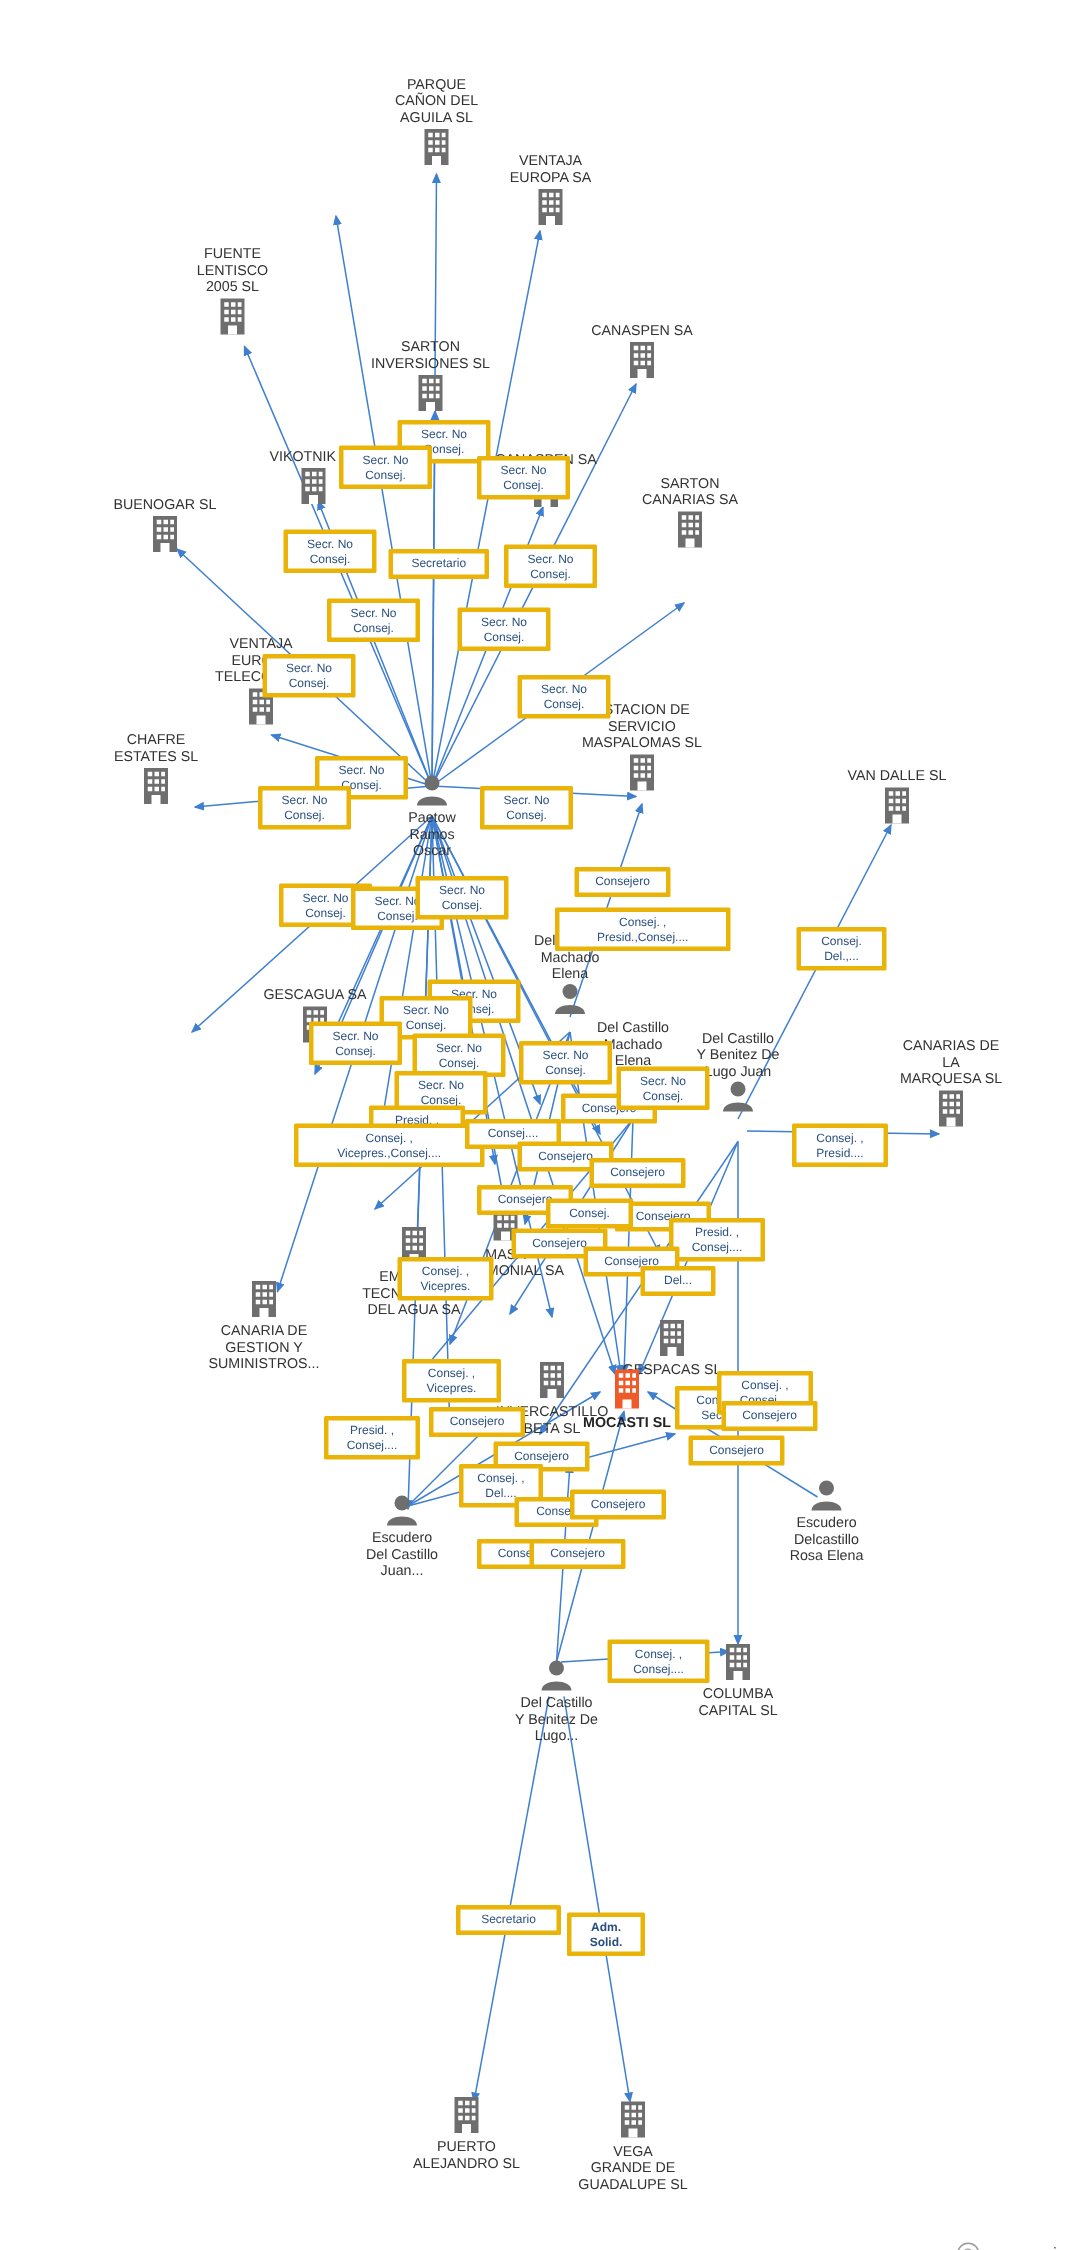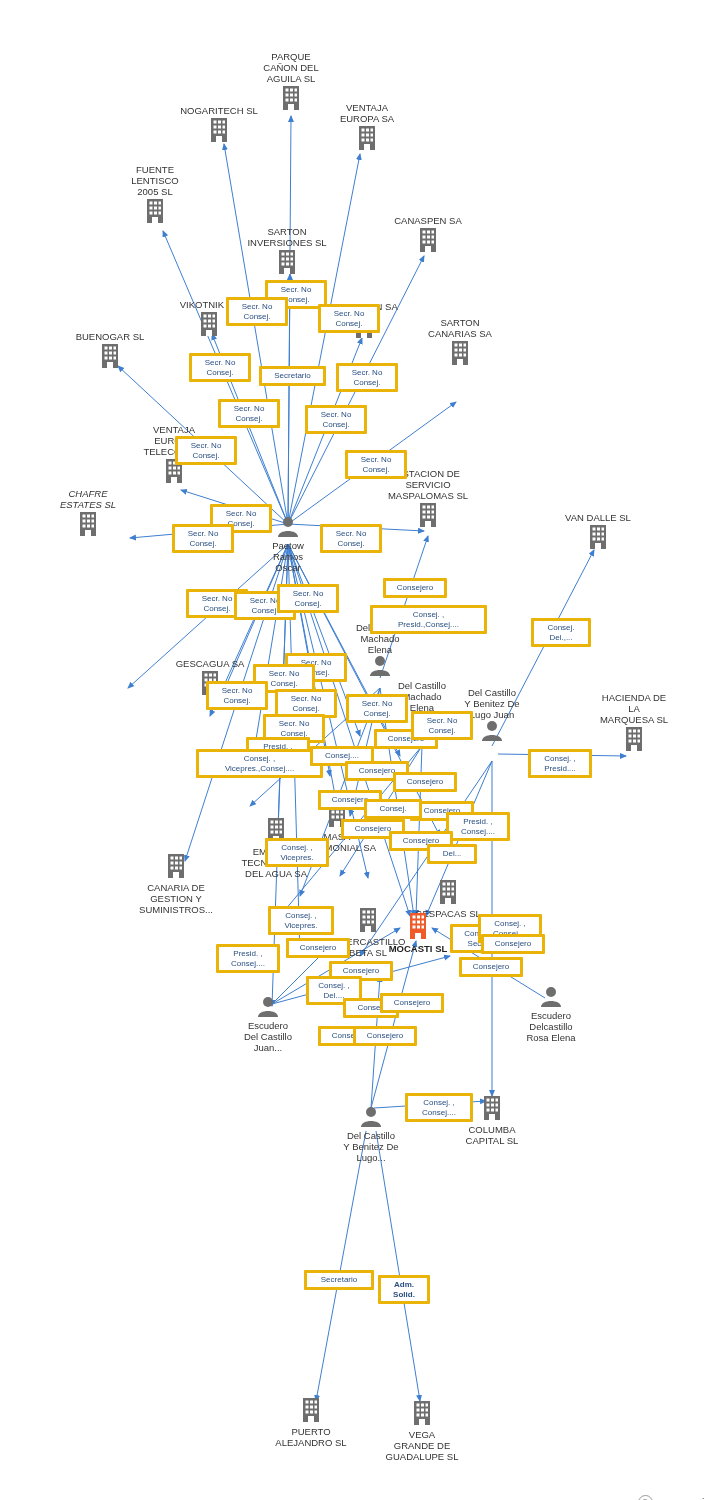--- a/index.html
+++ b/index.html
@@ -182,40 +182,20 @@
             <rect x="10" y="9.5" width="3" height="3"></rect>
             <rect x="14.5" y="9.5" width="2.5" height="3"></rect>
             <rect x="5.5" y="14.5" width="3" height="3"></rect>
             <rect x="10" y="14.5" width="3" height="3"></rect>
             <rect x="14.5" y="14.5" width="2.5" height="3"></rect>
           </g>
         </svg>
       </span>
   </div>
 
-  <div class="node company" style="left:219px; top:89px;">
-    <span class="lbl">NOGARITECH SL</span>
-    <span class="glyph">
-        <svg width="22" height="28" viewBox="0 0 22 28">
-          <rect x="3" y="2" width="16" height="24" fill="#6e6e6e"></rect>
-          <rect x="8" y="20" width="6" height="6" fill="#ffffff"></rect>
-          <g fill="#ffffff">
-            <rect x="5.5" y="4.5" width="3" height="3"></rect>
-            <rect x="10" y="4.5" width="3" height="3"></rect>
-            <rect x="14.5" y="4.5" width="2.5" height="3"></rect>
-            <rect x="5.5" y="9.5" width="3" height="3"></rect>
-            <rect x="10" y="9.5" width="3" height="3"></rect>
-            <rect x="14.5" y="9.5" width="2.5" height="3"></rect>
-            <rect x="5.5" y="14.5" width="3" height="3"></rect>
-            <rect x="10" y="14.5" width="3" height="3"></rect>
-            <rect x="14.5" y="14.5" width="2.5" height="3"></rect>
-          </g>
-        </svg>
-      </span>
-  </div>
 
   <div class="node company" style="left:367px; top:86px;">
     <span class="lbl">VENTAJA
 EUROPA SA</span>
     <span class="glyph">
         <svg width="22" height="28" viewBox="0 0 22 28">
           <rect x="3" y="2" width="16" height="24" fill="#6e6e6e"></rect>
           <rect x="8" y="20" width="6" height="6" fill="#ffffff"></rect>
           <g fill="#ffffff">
             <rect x="5.5" y="4.5" width="3" height="3"></rect>
@@ -399,21 +379,21 @@
             <rect x="10" y="9.5" width="3" height="3"></rect>
             <rect x="14.5" y="9.5" width="2.5" height="3"></rect>
             <rect x="5.5" y="14.5" width="3" height="3"></rect>
             <rect x="10" y="14.5" width="3" height="3"></rect>
             <rect x="14.5" y="14.5" width="2.5" height="3"></rect>
           </g>
         </svg>
       </span>
   </div>
 
-  <div class="node company" style="left:88px; top:472px;font-style:italic;">
+  <div class="node company" style="left:104px; top:472px;">
     <span class="lbl">CHAFRE
 ESTATES SL</span>
     <span class="glyph">
         <svg width="22" height="28" viewBox="0 0 22 28">
           <rect x="3" y="2" width="16" height="24" fill="#6e6e6e"></rect>
           <rect x="8" y="20" width="6" height="6" fill="#ffffff"></rect>
           <g fill="#ffffff">
             <rect x="5.5" y="4.5" width="3" height="3"></rect>
             <rect x="10" y="4.5" width="3" height="3"></rect>
             <rect x="14.5" y="4.5" width="2.5" height="3"></rect>
@@ -536,21 +516,21 @@
 Lugo Juan</span>
     <span class="glyph">
         <svg width="24" height="22" viewBox="0 0 24 22">
           <circle cx="12" cy="6" r="5" fill="#6e6e6e"></circle>
           <path d="M2,21 C2,13 22,13 22,21 Z" fill="#6e6e6e"></path>
         </svg>
       </span>
   </div>
 
   <div class="node company" style="left:634px; top:676px;">
-    <span class="lbl">HACIENDA DE
+    <span class="lbl">CANARIAS DE
 LA
 MARQUESA SL</span>
     <span class="glyph">
         <svg width="22" height="28" viewBox="0 0 22 28">
           <rect x="3" y="2" width="16" height="24" fill="#6e6e6e"></rect>
           <rect x="8" y="20" width="6" height="6" fill="#ffffff"></rect>
           <g fill="#ffffff">
             <rect x="5.5" y="4.5" width="3" height="3"></rect>
             <rect x="10" y="4.5" width="3" height="3"></rect>
             <rect x="14.5" y="4.5" width="2.5" height="3"></rect>

